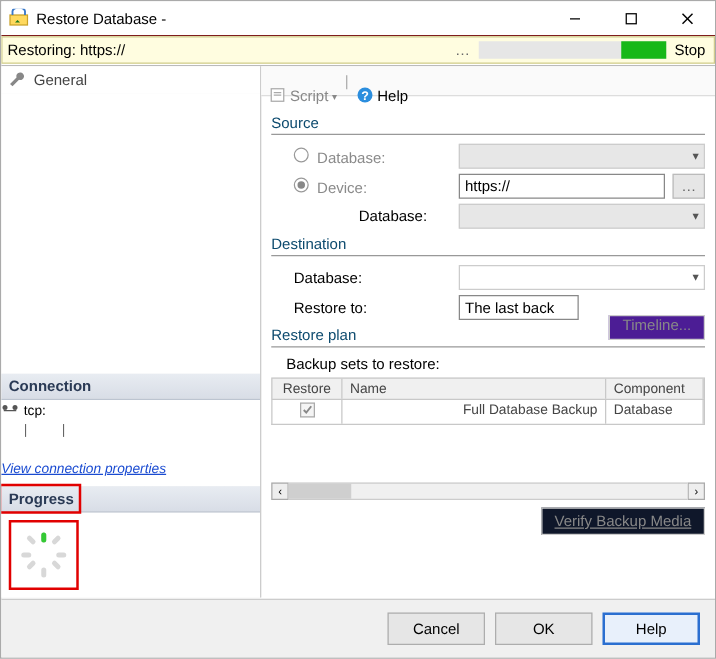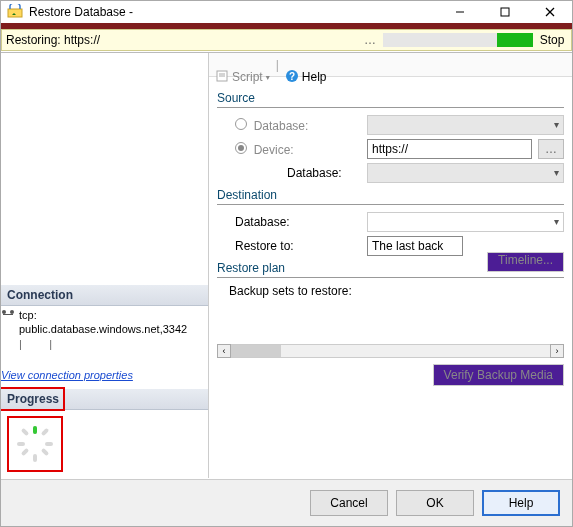--- a/index.html
+++ b/index.html
@@ -15,21 +15,21 @@
     position: relative;
     border: 1px solid #aaa;
   }
   
   .titlebar {
     height: 28px;
     display: flex;
     align-items: center;
     padding: 0 0 0 6px;
     background: #fff;
-    border-bottom: 6px solid #7f1d1d;
+    border-bottom: 1px solid #7f1d1d;
   }
   .titlebar .app-icon { width: 16px; height: 16px; margin-right: 6px; }
   .titlebar .title-text { flex: 1; font-size: 12px; }
   .win-controls { display: flex; }
   .win-btn {
     width: 45px; height: 28px;
     display: flex; align-items: center; justify-content: center;
     font-size: 14px; font-family: "Segoe UI Symbol", sans-serif;
   }
   
@@ -115,21 +115,21 @@
   .grid-head { background:#f0f0f0; border:1px solid #c8c8c8; }
   .grid-head > div, .grid-row > div { border-right:1px solid #c8c8c8; padding:2px 6px; font-size:11px; color:#444; }
   .grid-row { border:1px solid #c8c8c8; border-top:none; background:#fff;}
   .col-restore{width:56px;text-align:center;}
   .col-name{flex:1;}
   .col-comp{width:78px;}
   .hscroll { margin-top: 46px; display:flex; align-items:center; }
   .hscroll .arrow-btn { width:14px; height:14px; border:1px solid #aaa; background:#eee; text-align:center; font-size:9px; line-height:12px;}
   .hscroll .track { flex:1; height:14px; background:#f0f0f0; position:relative; border-top:1px solid #ccc; border-bottom:1px solid #ccc;}
   .hscroll .thumb { position:absolute; left:0; top:0; bottom:0; width:50px; background:#cfcfcf;}
-  .verify-btn { float:right; margin-top:6px; background:#4c1d95; color:#888; padding:3px 10px; border:1px solid #ccc; }
+  .verify-btn { float:right; margin-top:6px; background:#0f172a; color:#888; padding:3px 10px; border:1px solid #ccc;text-decoration:underline; }
   
   .footer {
     position: absolute; bottom: 0; left: 0; right: 0; height: 47px;
     background: #f0f0f0; border-top: 1px solid #ccc;
     display: flex; justify-content: flex-end; align-items: center; gap: 8px; padding: 0 12px;
   }
   .footer .dlg-btn {
     min-width: 78px; height: 26px; background:#e6e6e6; border:1px solid #adadad;
     display:flex;align-items:center;justify-content:center; font-size:12px;
   }
@@ -173,36 +173,45 @@
   <span class="ellipsis-btn">…</span>
   <div class="pbar">
       <div class="fill"></div>
     </div>
   <span class="stop">Stop</span>
 </div>
 
 <div class="main">
 
   <div class="left-pane">
+    <div class="left-nav">
+      <div class="nav-item">
+        <span class="wrench">
+          <svg viewBox="0 0 14 14" width="14" height="14">
+              <path d="M9 1a3 3 0 0 0-2.8 4L1 10.2 3 12l5.2-5.2A3 3 0 1 0 9 1z" fill="#888"></path>
+            </svg>
+        </span>
+        <span>General</span>
+      </div>
+    </div>
     <div class="left-spacer"></div>
 
     <div class="pane-header">Connection</div>
     <div class="conn-section">
       <div class="conn-body">
         <div style="display:flex;gap:4px;align-items:flex-start">
           <span>
             <svg width="14" height="14" viewBox="0 0 14 14">
                 <circle cx="3" cy="4" r="2" fill="#555"></circle>
                 <circle cx="11" cy="4" r="2" fill="#555"></circle>
                 <rect x="2" y="6" width="10" height="1" fill="#555"></rect>
               </svg>
           </span>
           <div>
             <div><span>tcp:</span></div>
-            <div><span>public.database.windows.net,3342</span></div>
             <div style="color:#666">|&nbsp;&nbsp;&nbsp;&nbsp;&nbsp;&nbsp;&nbsp;&nbsp;&nbsp;|</div>
           </div>
         </div>
         <a class="link">View connection properties</a>
       </div>
     </div>
 
     <div class="pane-header" style="position:relative">
       <span>Progress</span>
       <span style="position:absolute;left:-2px;top:-2px;right:auto;bottom:-2px;width:66px;border:2px solid #e10000;pointer-events:none"></span>
@@ -300,20 +309,38 @@
         <span class="ctl">
           <input class="txt" style="width: 96px;" readonly="" value="The last back">
           <span style="flex:1"></span>
           <span class="timeline-btn">Timeline...</span>
         </span>
       </div>
 
       <div class="group-title">Restore plan</div>
       <div class="group-rule"></div>
       <div style="padding-left:12px">Backup sets to restore:</div>
+      <div class="sub-table">
+        <div class="grid-head">
+          <div class="col-restore">Restore</div>
+          <div class="col-name">Name</div>
+          <div class="col-comp">Component</div>
+        </div>
+        <div class="grid-row">
+          <div class="col-restore">
+            <span style="display:inline-block;width:12px;height:12px;border:1px solid #aaa;background:#f4f4f4;position:relative">
+              <svg width="10" height="10" style="position:absolute;left:0;top:0">
+                  <polyline points="2,5 4,7 8,2" fill="none" stroke="#888" stroke-width="1.5"></polyline>
+                </svg>
+            </span>
+          </div>
+          <div class="col-name" style="text-align:right">Full Database Backup</div>
+          <div class="col-comp">Database</div>
+        </div>
+      </div>
 
       <div class="hscroll">
         <span class="arrow-btn">‹</span>
         <span class="track">
             <span class="thumb"></span>
           </span>
         <span class="arrow-btn">›</span>
       </div>
 
       <div style="overflow:hidden">

